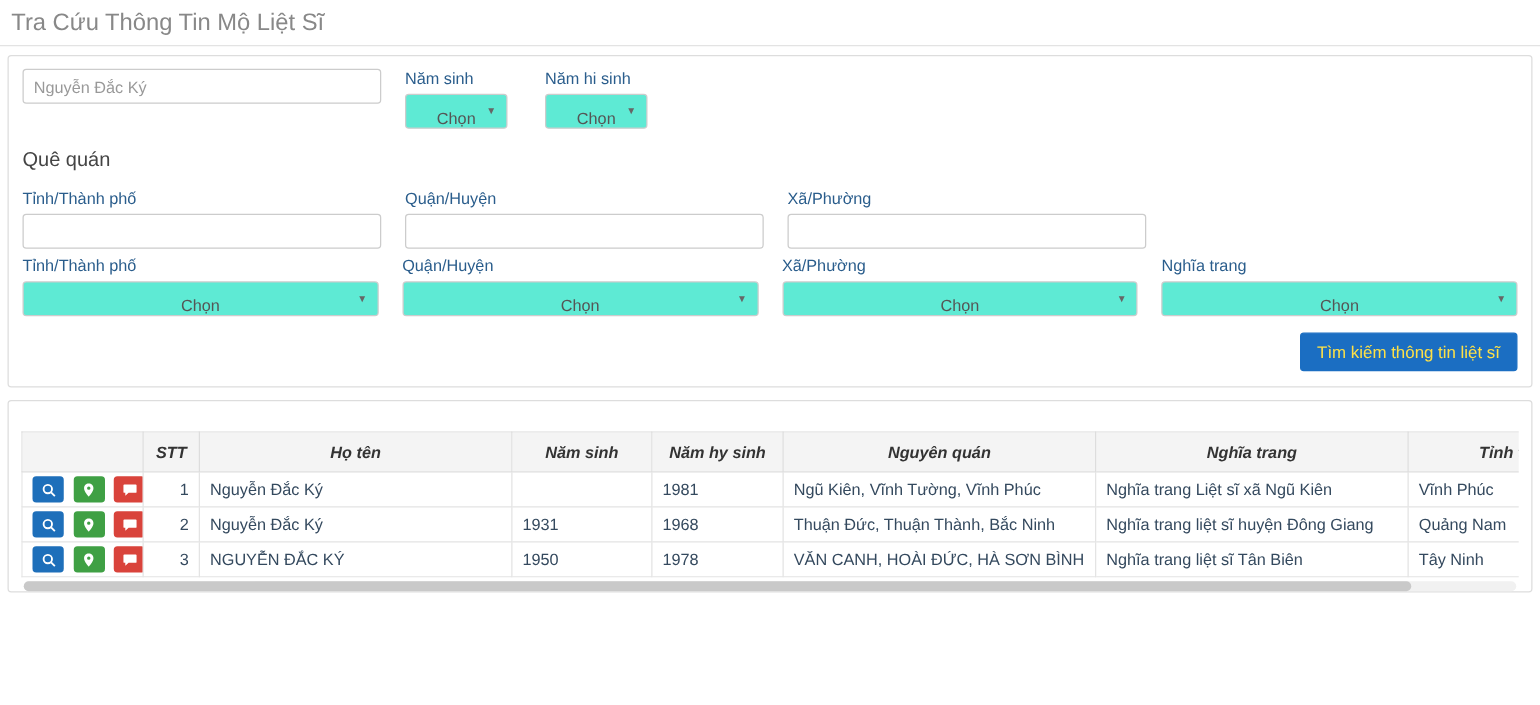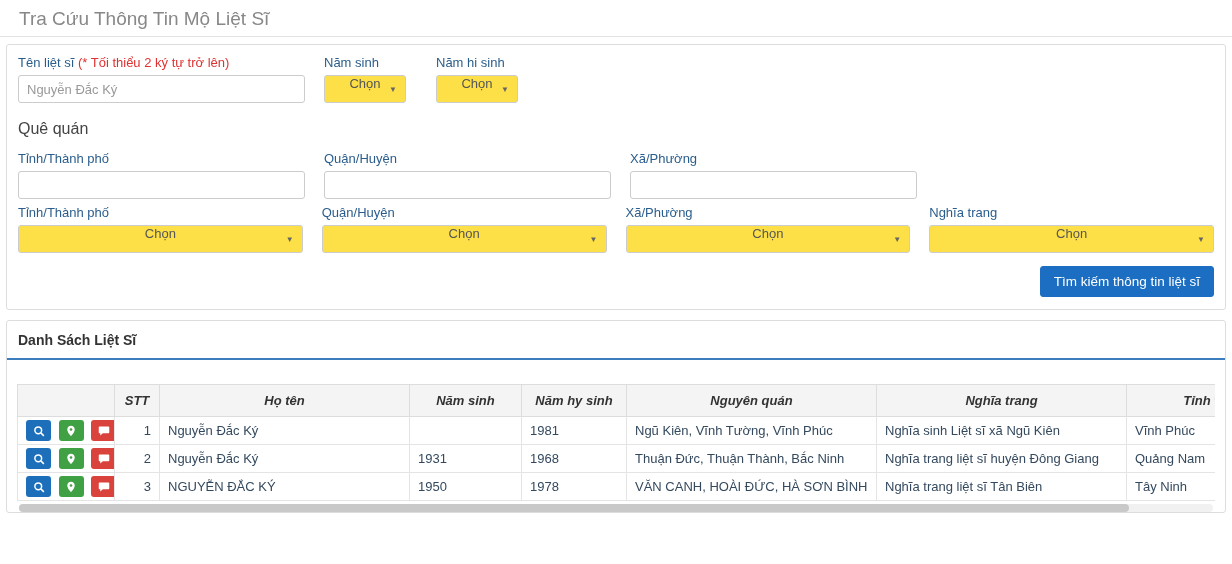--- a/index.html
+++ b/index.html
@@ -8,21 +8,21 @@
     width: 1232px; height: 564px;
     overflow: hidden;
     background: #fff;
     font-family: "Liberation Sans", "DejaVu Sans", sans-serif;
     color: #333;
   }
   .page-title {
     color: #888;
     font-size: 19px;
     font-weight: 400;
-    padding: 8px 0 6px 19px;
+    padding: 8px 0 6px 9px;
   }
   .title-rule { border-bottom: 1px solid #e3e3e3; }
 
   .panel {
     margin: 0 6px;
     border: 1px solid #ddd;
     border-radius: 3px;
     background: #fff;
   }
   .search-panel { margin-top: 7px; padding: 10px 11px 12px; }
@@ -47,42 +47,42 @@
     padding: 0 8px; font-size: 13px;
     font-family: inherit;
     color: #555; outline: none;
   }
   .txt.name-input { color: #999; }
 
   .selectbox {
     position: relative;
     height: 28px;
     border: 1px solid #ccc; border-radius: 3px;
-    background: #fde047;
-    display: flex; align-items: flex-start; justify-content: center;
+    background: #5eead4;
+    display: flex; align-items: flex-end; justify-content: center;
     font-size: 13px; color: #555;
     cursor: pointer;
   }
   .selectbox .caret {
     position: absolute; right: 8px; top: 50%;
     transform: translateY(-50%);
     font-size: 8px; color: #666;
   }
 
   .section-title {
     font-size: 16px;
     color: #444;
     margin: 17px 0 13px 0;
     font-weight: 400;
   }
 
   .btn-row { display: flex; justify-content: flex-end; margin-top: 13px; }
   .btn-primary {
     background: #1b6ec2;
-    color: #ffffff;
+    color: #fde047;
     border: 1px solid #1b6ec2;
     border-radius: 3px;
     font-size: 13.5px;
     font-family: inherit;
     padding: 7px 13px;
     cursor: pointer;
   }
 
   .results-panel { margin-top: 10px; }
   .panel-header {
@@ -157,21 +157,20 @@
 </head>
 <body>
 
 <div class="page-title">Tra Cứu Thông Tin Mộ Liệt Sĩ</div>
 <div class="title-rule"></div>
 
 <div class="panel search-panel">
 
   <div class="form-row">
     <div class="fg">
-      <label><span>Tên liệt sĩ </span><span class="req">(* Tối thiểu 2 ký tự trở lên)</span></label>
       <input class="txt name-input" type="text" value="Nguyễn Đắc Ký" style="">
     </div>
     <div class="fg small">
       <label>Năm sinh</label>
       <div class="selectbox">
         <span>Chọn</span>
         <span class="caret">▼</span>
       </div>
     </div>
     <div class="fg small offset">
@@ -231,21 +230,20 @@
       </div>
     </div>
   </div>
 
   <div class="btn-row">
     <button class="btn-primary">Tìm kiếm thông tin liệt sĩ</button>
   </div>
 </div>
 
 <div class="panel results-panel">
-  <div class="panel-header">Danh Sách Liệt Sĩ</div>
 
   <div class="results-body">
     <div class="table-clip">
       <table class="results">
         <colgroup>
           <col style="width:97px">
             <col style="width:45px">
             <col style="width:250px">
             <col style="width:112px">
           <col style="width:105px">
@@ -284,21 +282,21 @@
                   <svg viewBox="0 0 16 16" width="12" height="12" fill="#fff">
                     <path d="M2 2h12c.6 0 1 .4 1 1v7c0 .6-.4 1-1 1H6.5L3 14v-3H2c-.6 0-1-.4-1-1V3c0-.6.4-1 1-1z"></path>
                   </svg>
                 </button>
             </td>
             <td class="c-stt">1</td>
             <td>Nguyễn Đắc Ký</td>
             <td class="c-center"></td>
             <td class="c-center">1981</td>
             <td>Ngũ Kiên, Vĩnh Tường, Vĩnh Phúc</td>
-            <td>Nghĩa sinh Liệt sĩ xã Ngũ Kiên</td>
+            <td>Nghĩa trang Liệt sĩ xã Ngũ Kiên</td>
             <td>Vĩnh Phúc</td>
           </tr>
 
           <tr>
             <td class="c-act">
               <button class="act blue">
                   <svg viewBox="0 0 16 16" width="12" height="12" fill="none" stroke="#fff" stroke-width="2">
                     <circle cx="7" cy="7" r="4.5"></circle>
                     <line x1="10.5" y1="10.5" x2="14.5" y2="14.5"></line>
                   </svg>

